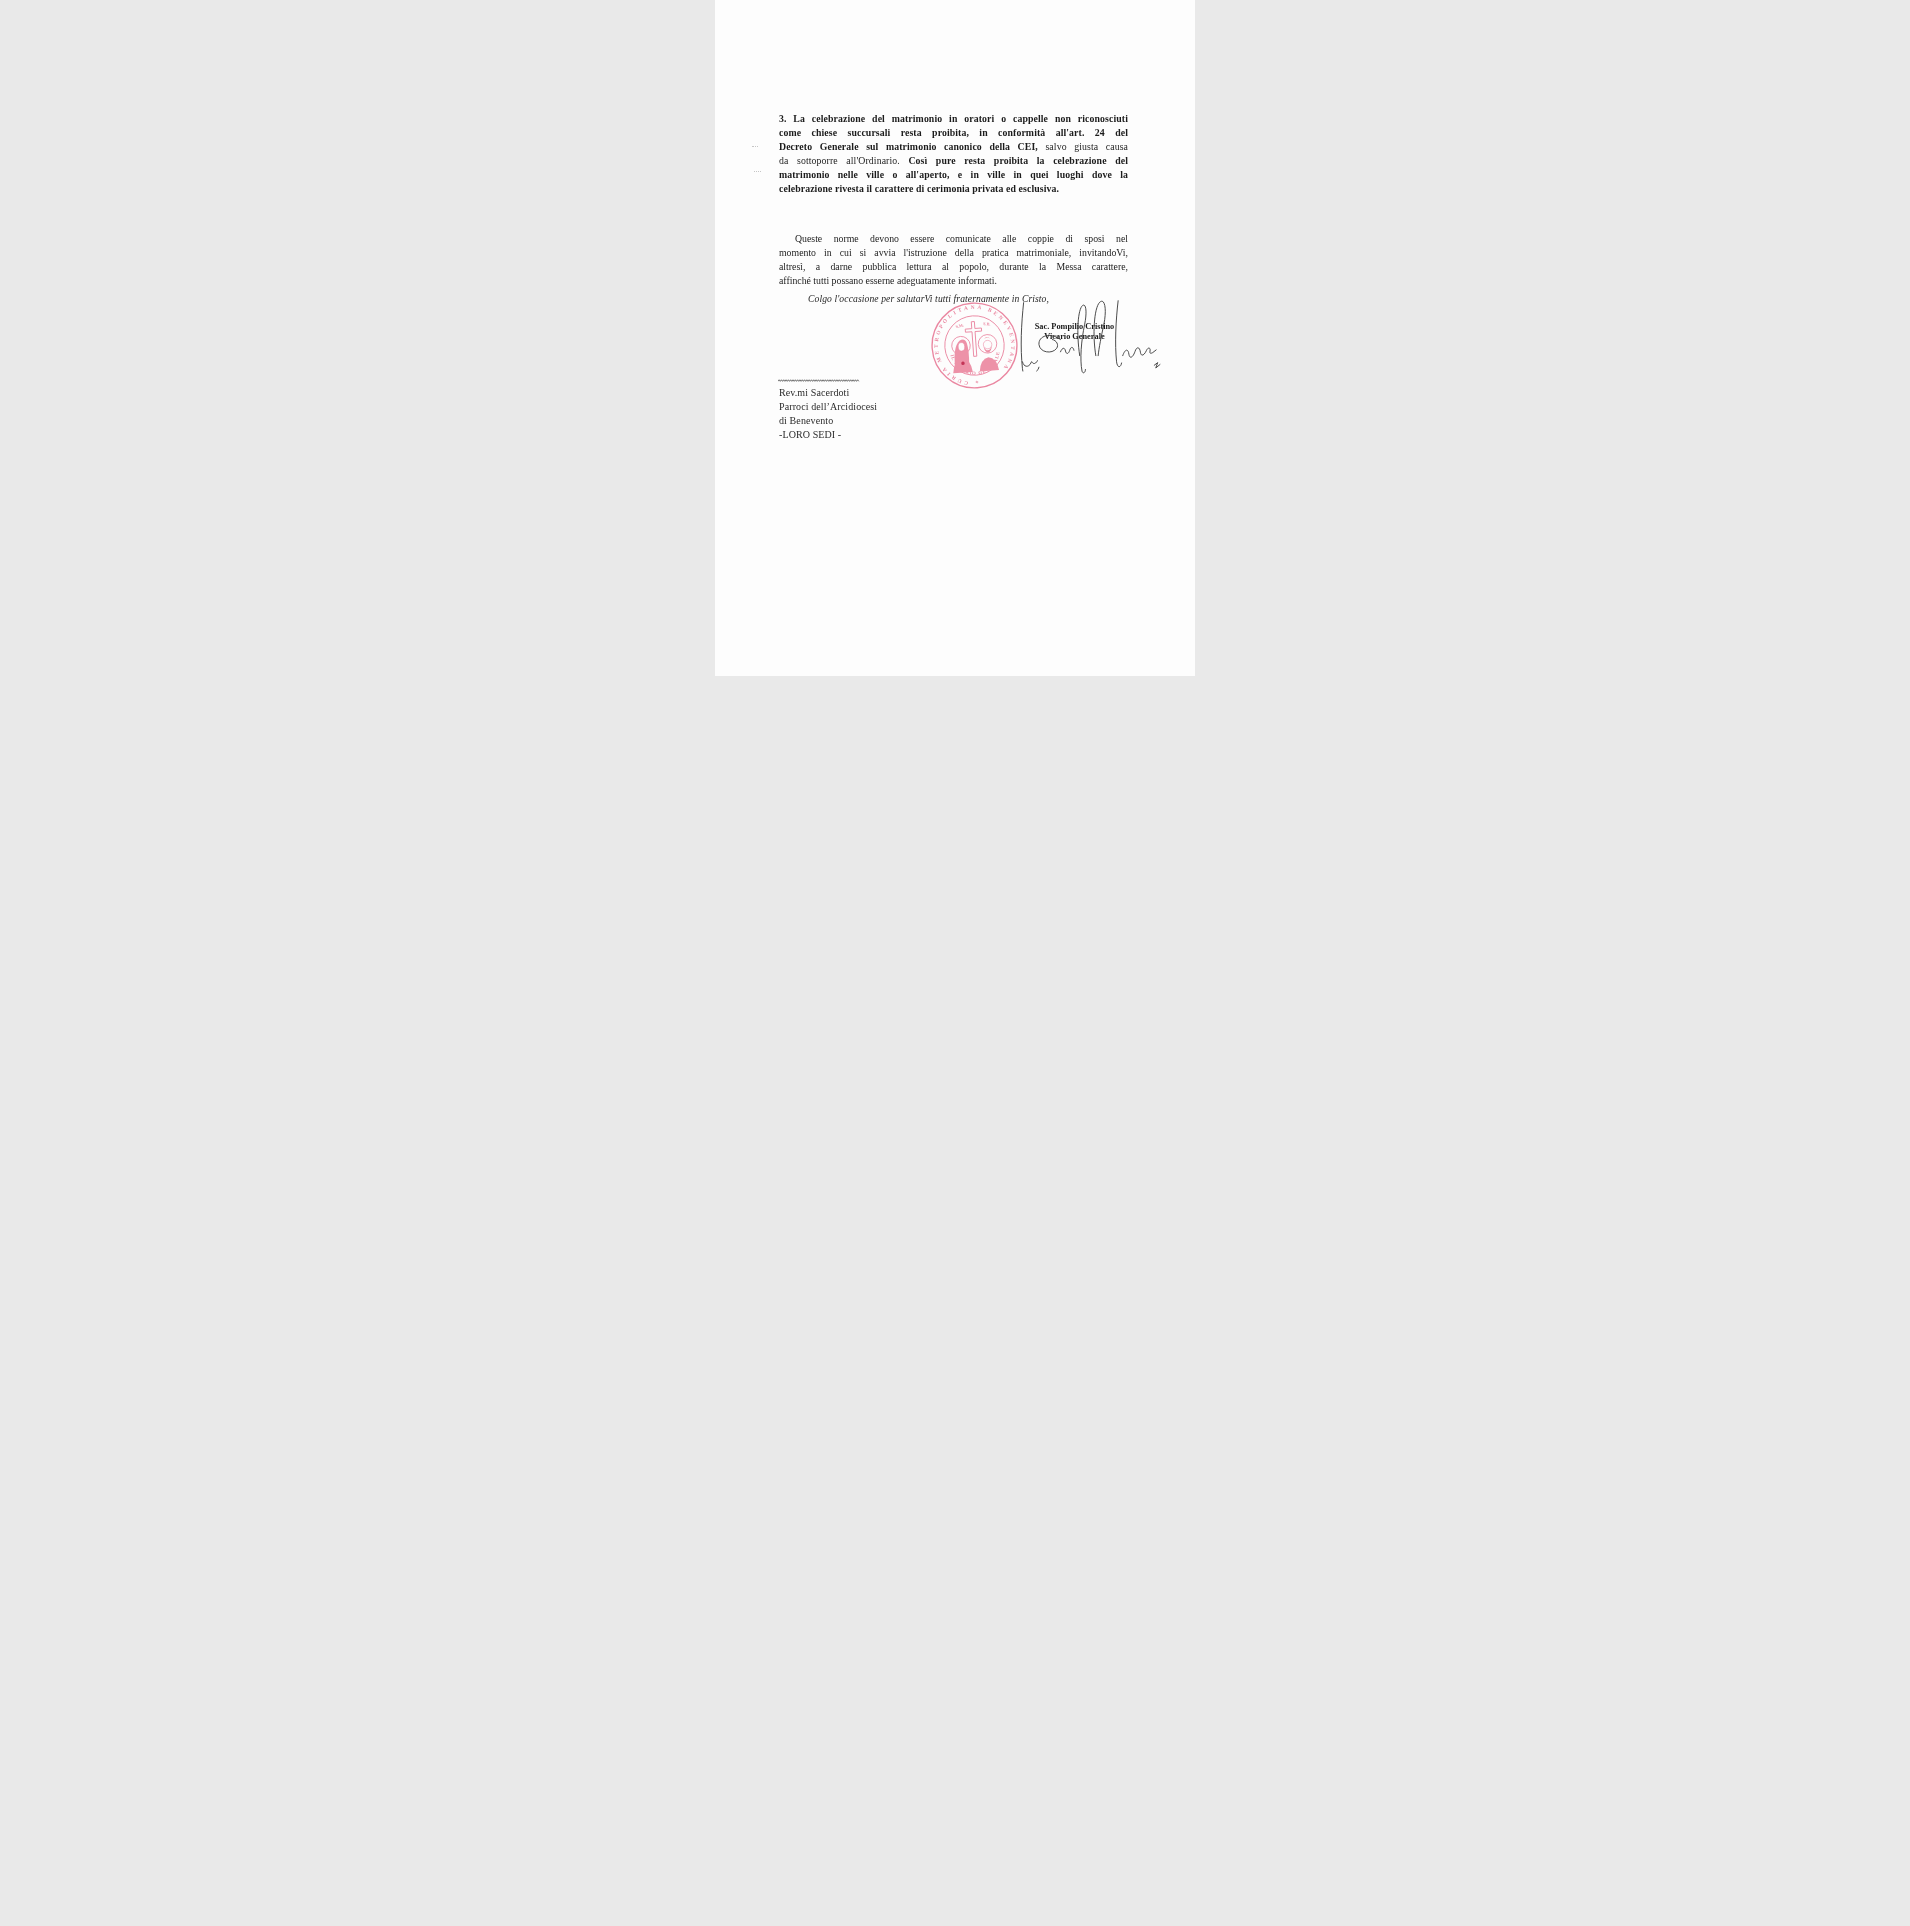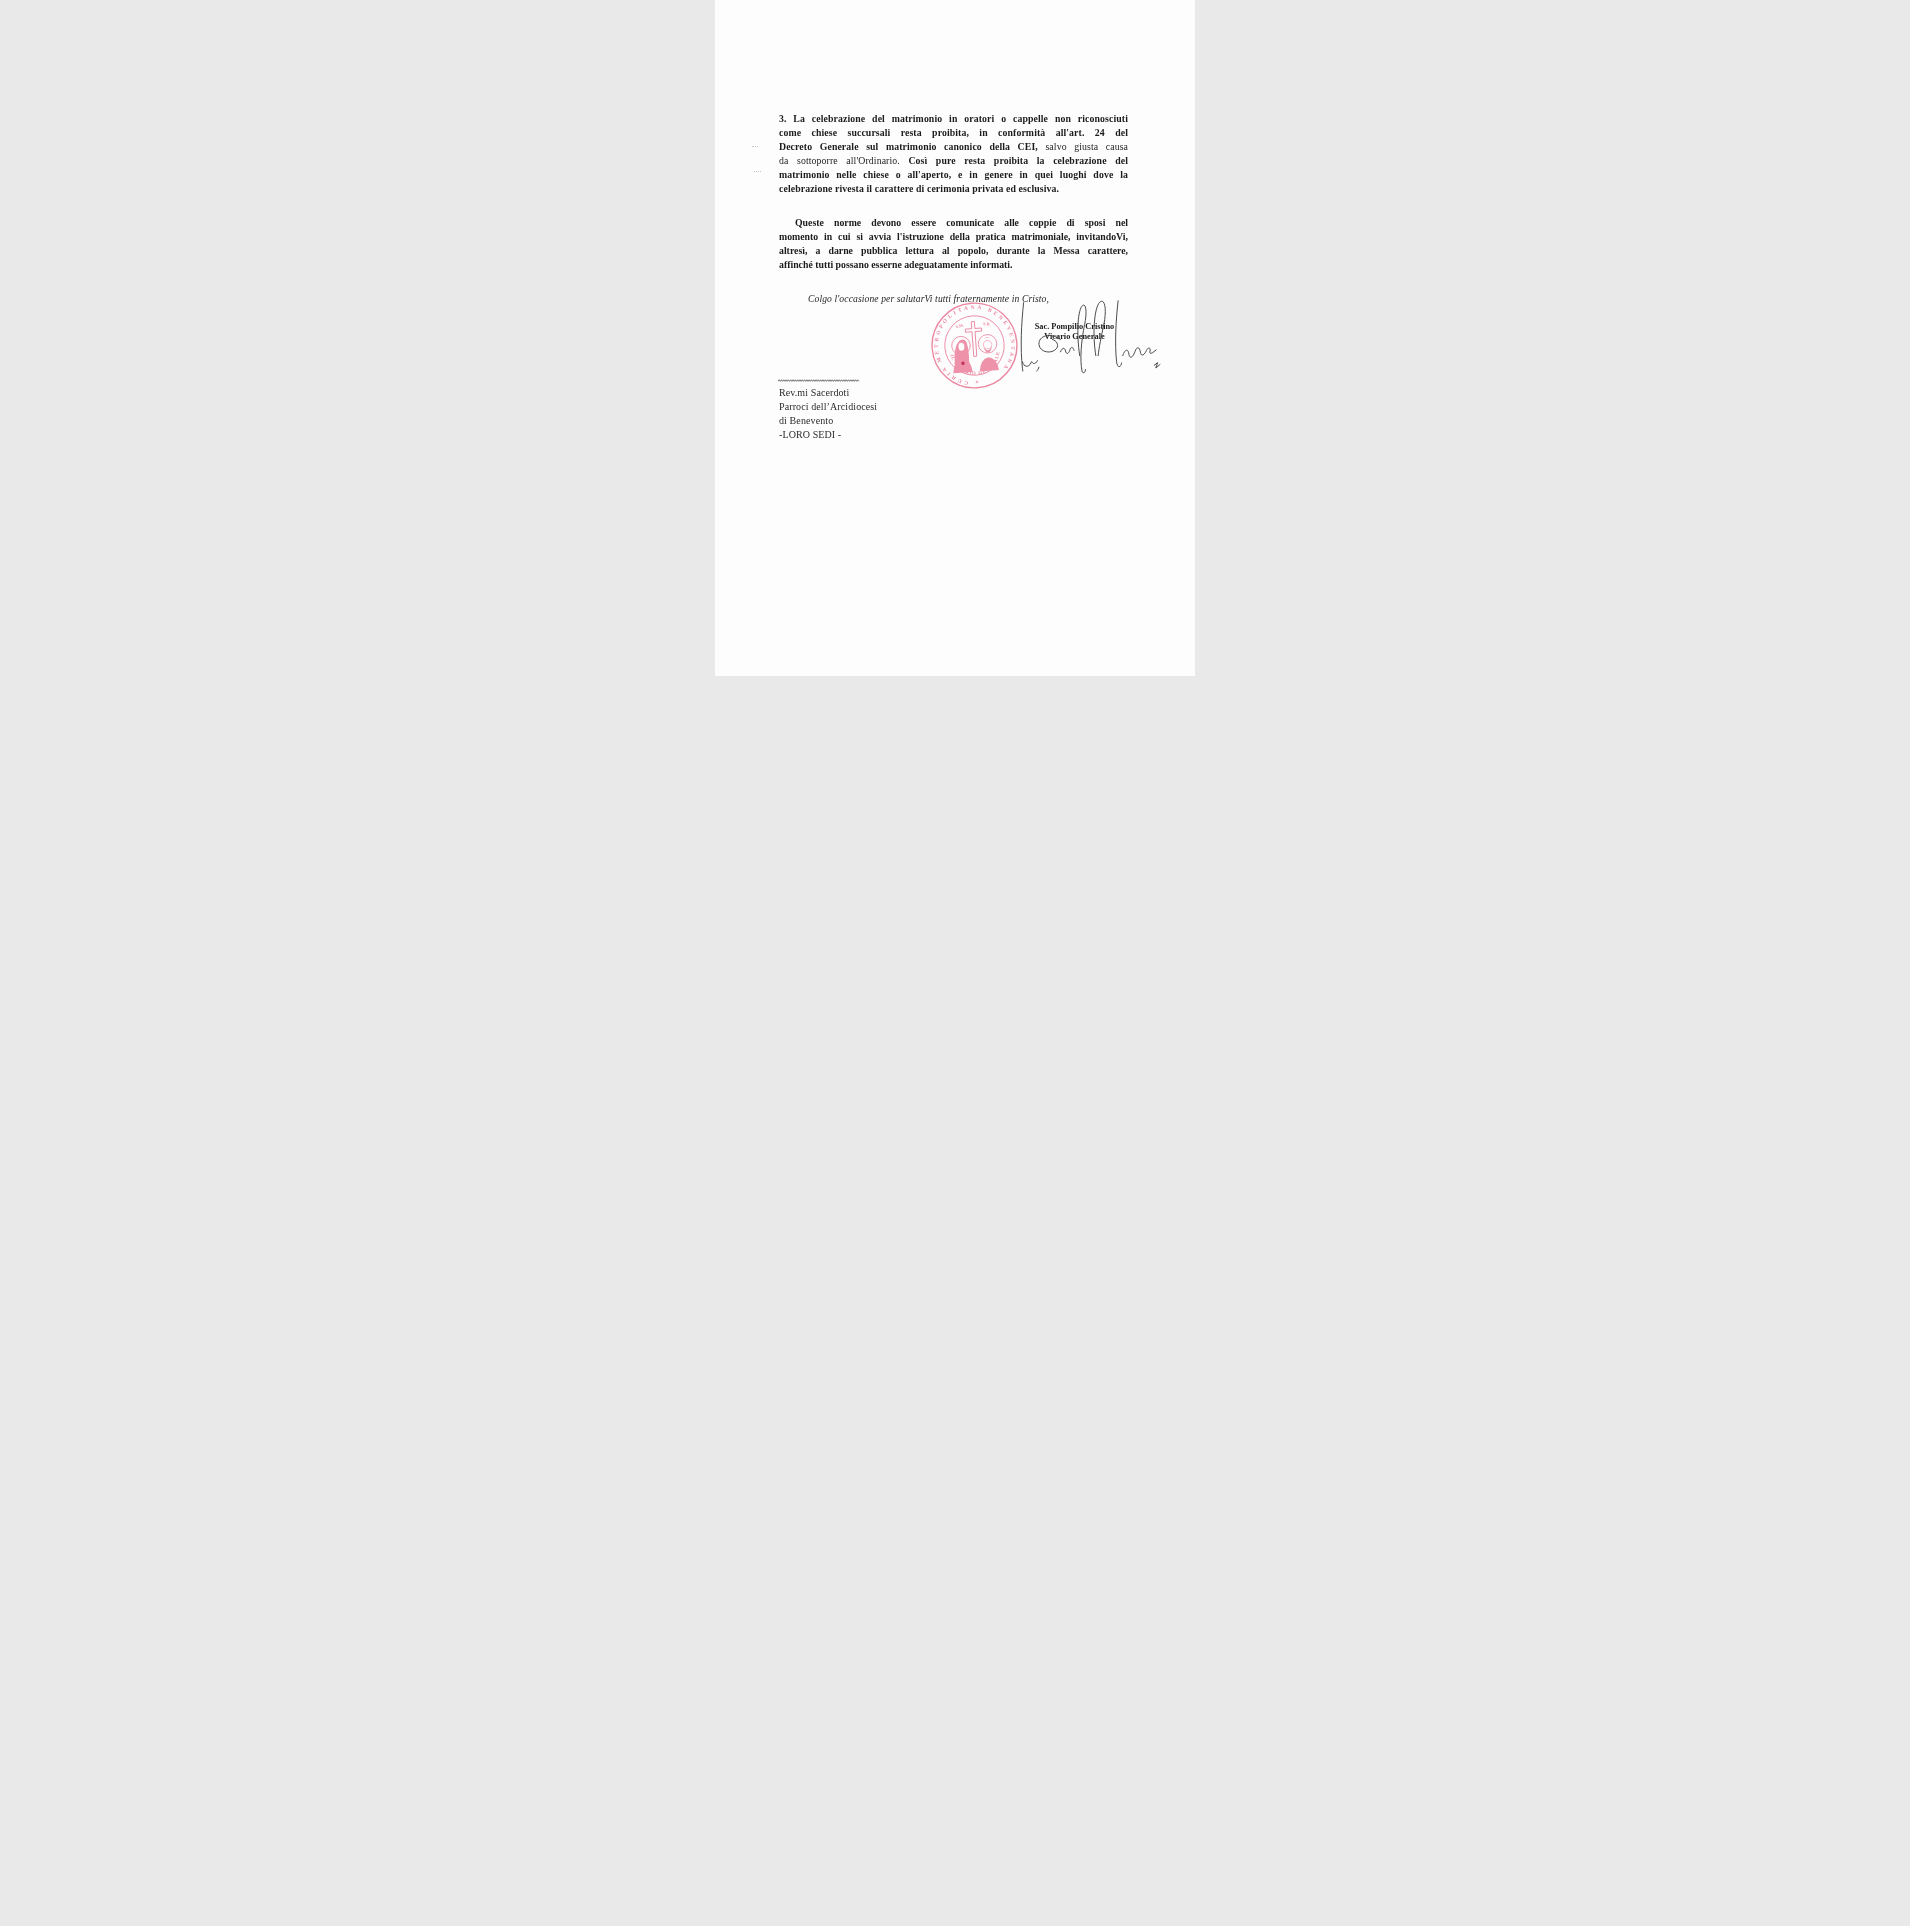--- a/index.html
+++ b/index.html
@@ -11,21 +11,21 @@
     overflow:hidden;
     font-family:"Liberation Serif","DejaVu Serif",serif;
     color:#1c1c1c;
   }
   
   .textblock{position:absolute;left:64px;width:349px;}
   .jline{text-align:justify;text-align-last:justify;white-space:normal;}
   .jlast{text-align-last:left;}
   .p1{top:112px;font-size:9.8px;line-height:14px;font-weight:700;letter-spacing:0.1px;}
   .p1 .r{font-weight:400;margin-top:40px;}
-  .p2{top:216px;font-size:9.8px;line-height:14px;font-weight:700;}
+  .p2{top:232px;font-size:9.8px;line-height:14px;font-weight:400;}
   .indent{text-indent:16px;}
   .salutation{
     position:absolute;left:93px;top:285px;
     font-size:9.6px;font-style:italic;color:#262626;letter-spacing:0.1px;margin-top:8px;
   }
   
   .stamp{position:absolute;left:214px;top:300px;width:91px;height:91px;
          transform:rotate(-4deg);opacity:.93;}
   
   .sigtext{
@@ -52,21 +52,21 @@
 <div class="page">
 
   <div class="speck speck1"></div>
   <div class="speck speck2"></div>
 
   <div class="textblock p1">
     <div class="jline"><span>3. La celebrazione del matrimonio in oratori o cappelle non riconosciuti</span></div>
     <div class="jline"><span>come chiese succursali resta proibita, in conformità all'art. 24 del</span></div>
     <div class="jline"><span>Decreto Generale sul matrimonio canonico della CEI,</span><span class="r"> salvo giusta causa</span></div>
     <div class="jline"><span class="r">da sottoporre all'Ordinario. </span><span>Così pure resta proibita la celebrazione del</span></div>
-    <div class="jline"><span>matrimonio nelle chiese o all'aperto, e in genere in quei luoghi dove la</span></div>
+    <div class="jline"><span>matrimonio nelle ville o all'aperto, e in ville in quei luoghi dove la</span></div>
     <div class="jline jlast"><span>celebrazione rivesta il carattere di cerimonia privata ed esclusiva.</span></div>
   </div>
 
   <div class="textblock p2">
     <div class="jline indent"><span>Queste norme devono essere comunicate alle coppie di sposi nel</span></div>
     <div class="jline"><span>momento in cui si avvia l'istruzione della pratica matrimoniale, invitandoVi,</span></div>
     <div class="jline"><span>altresì, a darne pubblica lettura al popolo, durante la Messa carattere,</span></div>
     <div class="jline jlast"><span>affinché tutti possano esserne adeguatamente informati.</span></div>
   </div>
 

